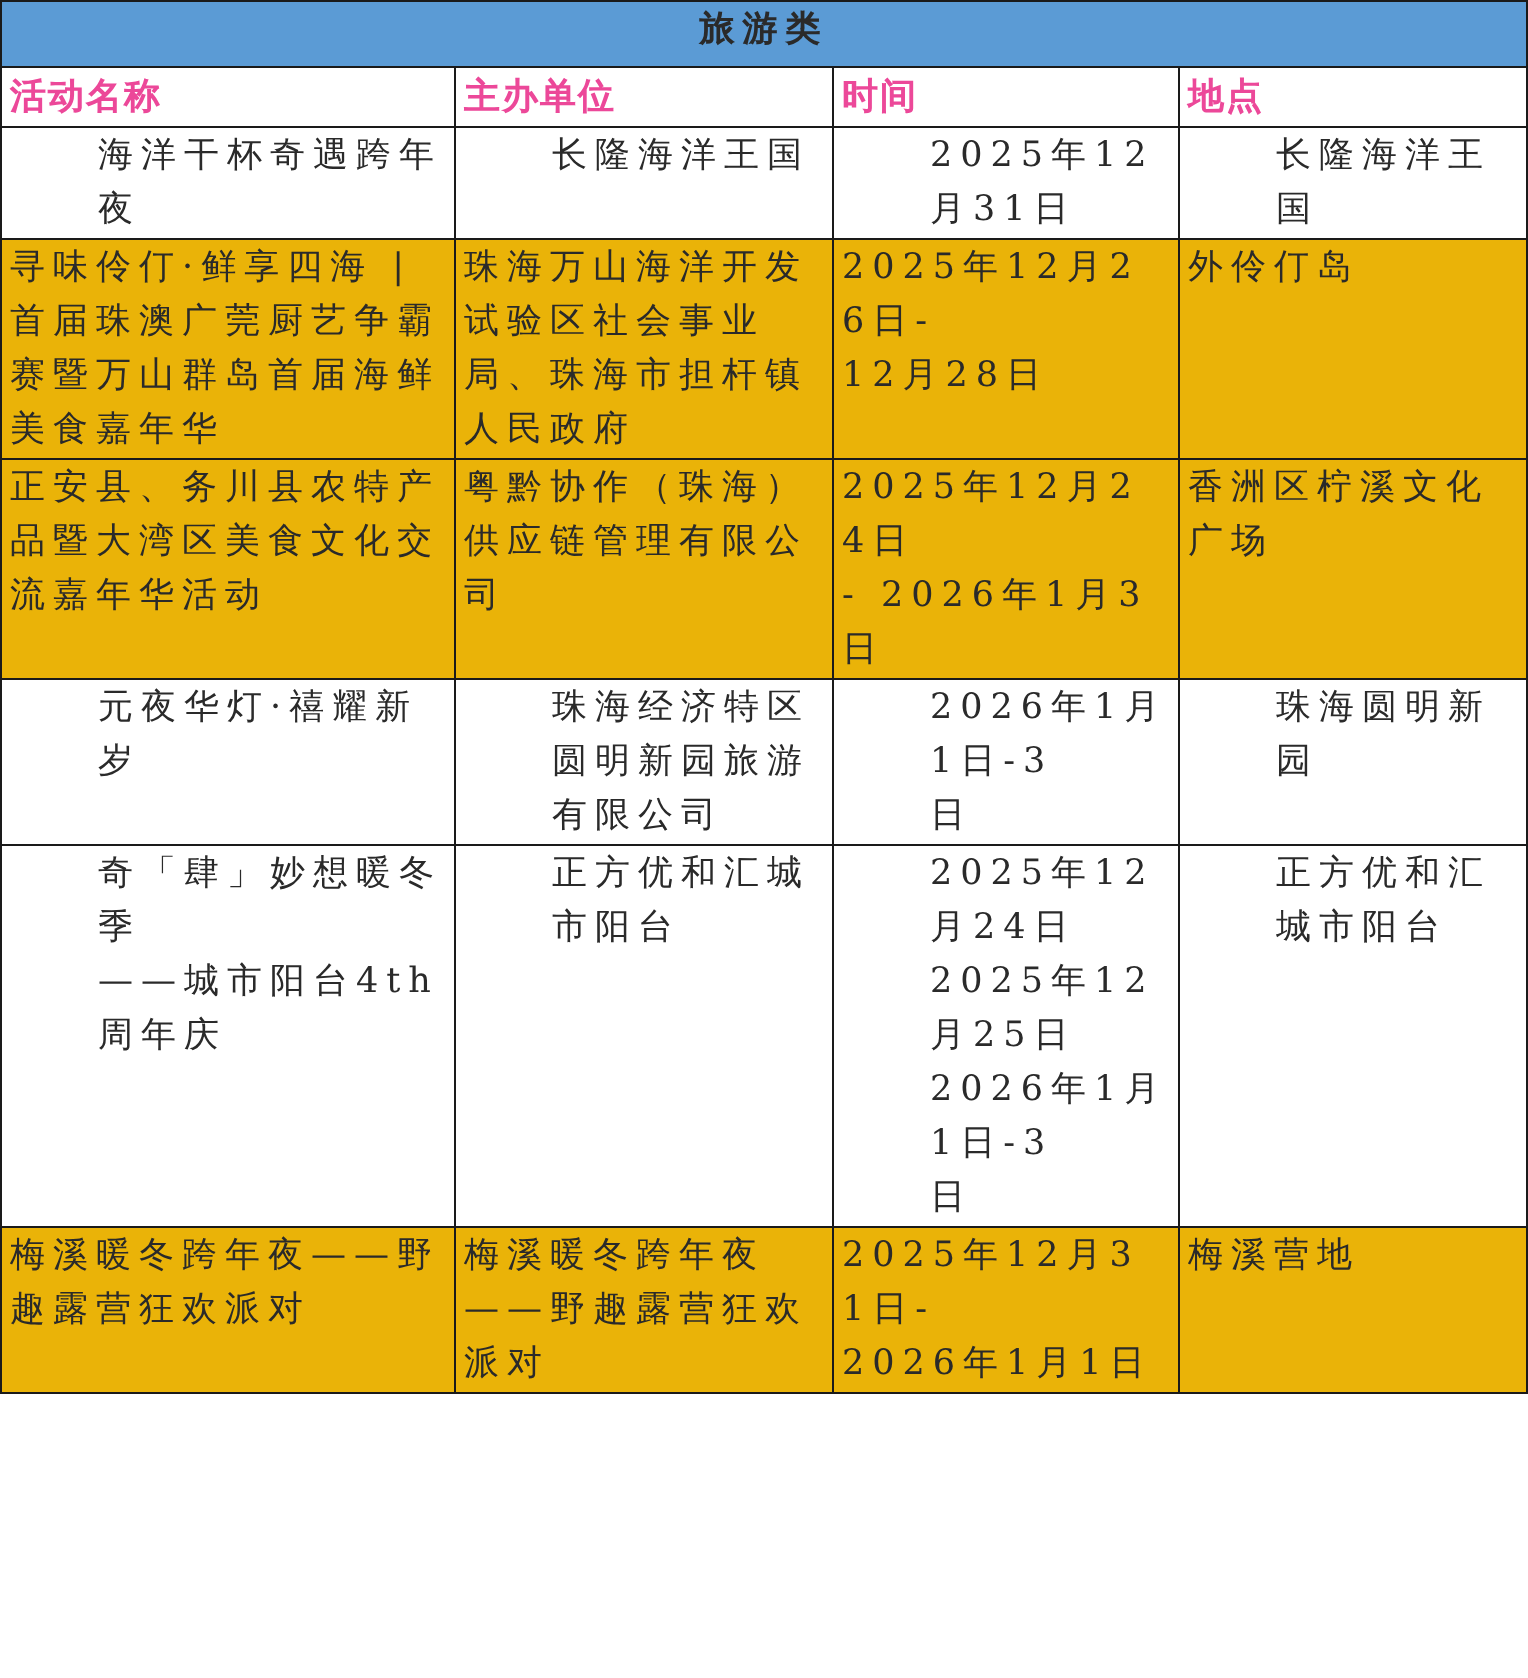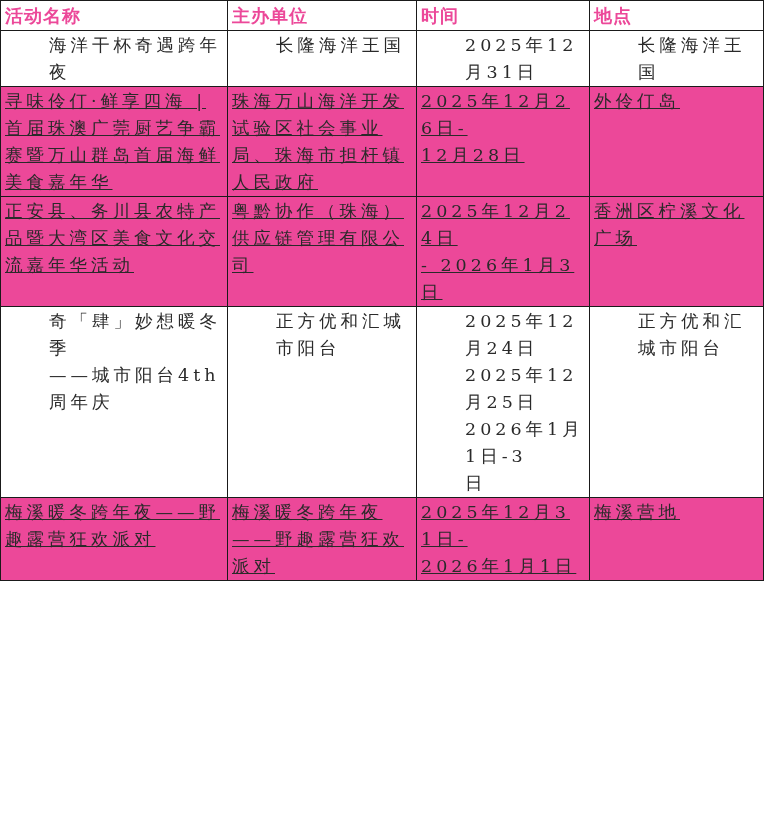--- a/index.html
+++ b/index.html
@@ -38,35 +38,38 @@
   tr.header td {
     font-family: "DejaVu Sans", "Liberation Sans", sans-serif;
     font-weight: bold;
     font-size: 18px;
     letter-spacing: 1px;
     color: #ec4899;
     height: 28px;
     line-height: 28px;
     margin-left: 36px;
   }
-  tr.alt td { background: #ec4899; text-decoration: underline; }
+  tr.alt td { background: #eab308; }
   tr.plain td { background: #ffffff; padding-left: 48px; }
   td.time-cell { letter-spacing: 0px; font-size: 17px; }
 </style>
 </head>
 <body>
 
 <table class="grid">
   <colgroup>
     <col style="width:227px">
     <col style="width:189px">
     <col style="width:173px">
     <col style="width:174px">
   </colgroup>
   <tbody>
+      <tr>
+    <td class="title" colspan="4">旅游类</td>
+  </tr>
   <tr class="header">
     <td>活动名称</td>
     <td>主办单位</td>
     <td>时间</td>
     <td>地点</td>
   </tr>
 
   <tr class="plain" style="height:27px">
     <td>海洋干杯奇遇跨年夜</td>
     <td>长隆海洋王国</td>
@@ -84,20 +87,27 @@
 
 
   <tr class="alt" style="height:83px">
     <td>正安县、务川县农特产品暨大湾区美食文化交流嘉年华活动</td>
     <td>粤黔协作（珠海）供应链管理有限公司</td>
     <td class="time-cell"> 2025年12月24日
 - 2026年1月3日</td>
     <td>香洲区柠溪文化广场</td>
   </tr>
 
+  <tr class="plain" style="height:52px">
+    <td>元夜华灯·禧耀新岁</td>
+    <td>珠海经济特区圆明新园旅游有限公司</td>
+    <td class="time-cell">2026年1月1日-3
+日</td>
+    <td>珠海圆明新园</td>
+  </tr>
 
 
   <tr class="plain" style="height:107px">
     <td>奇「肆」妙想暖冬季
 ——城市阳台4th周年庆</td>
     <td>正方优和汇城市阳台</td>
     <td class="time-cell">2025年12月24日
 2025年12月25日
 2026年1月1日-3
 日</td>

